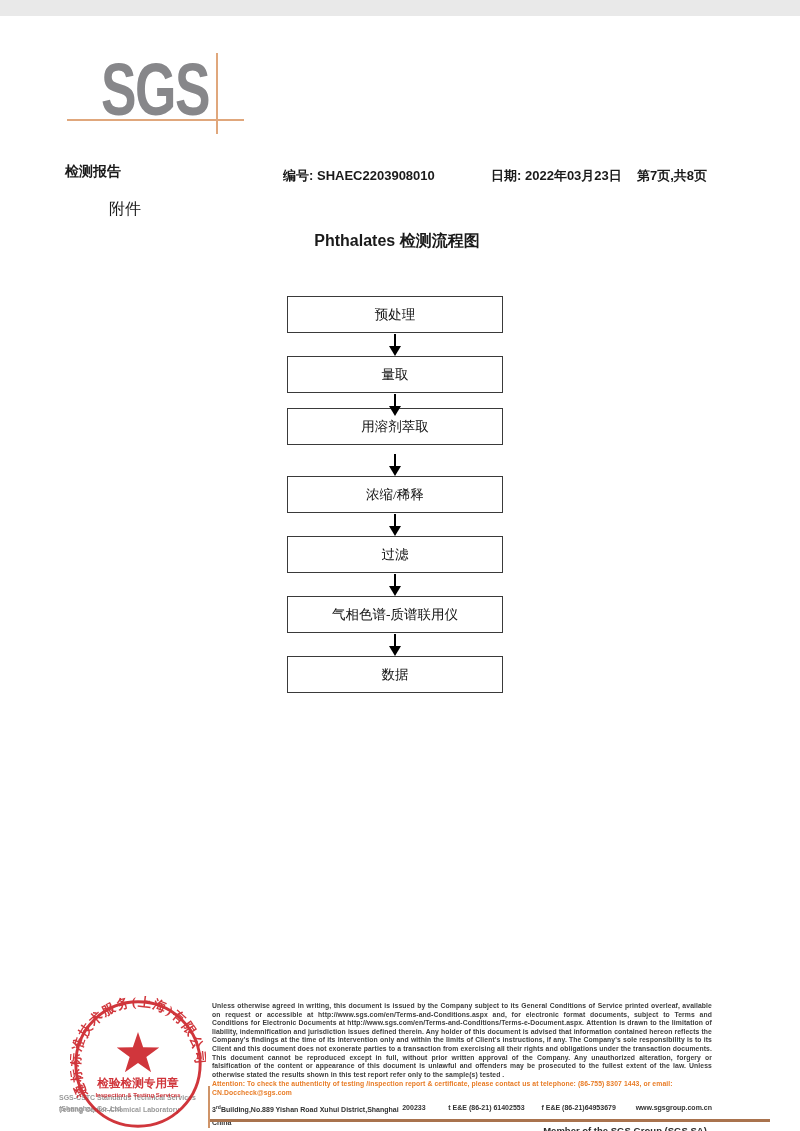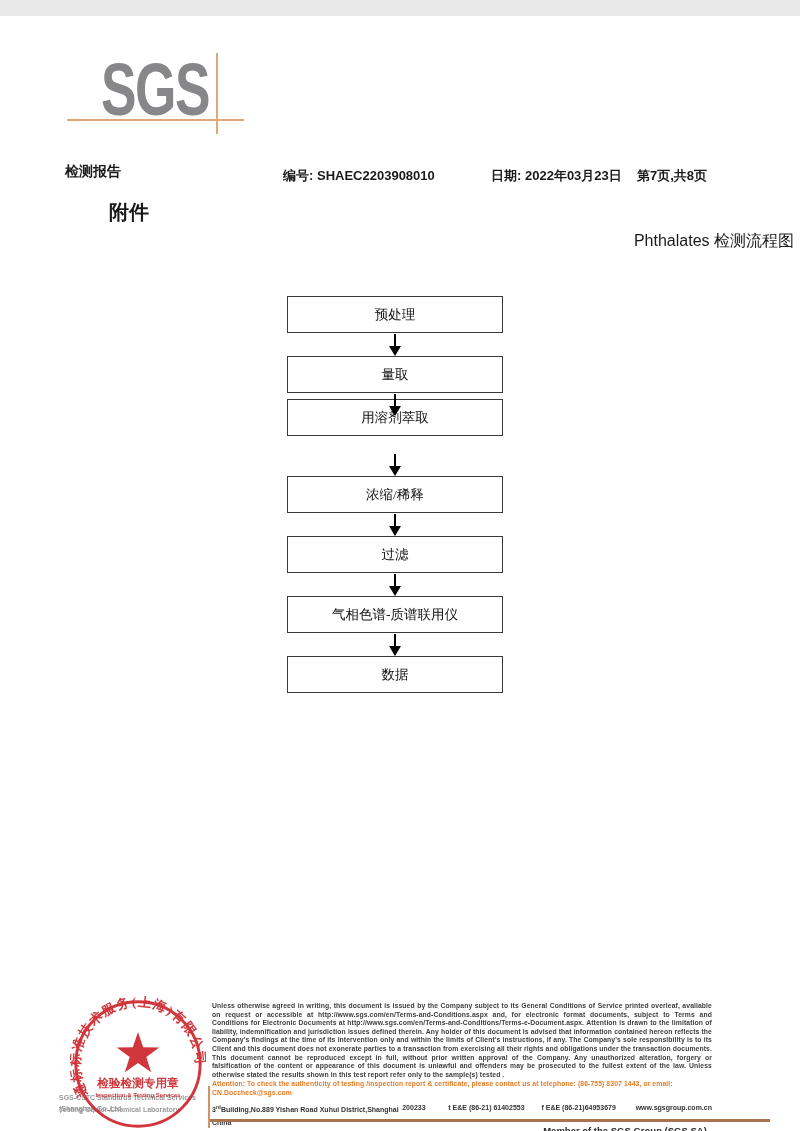--- a/index.html
+++ b/index.html
@@ -17,24 +17,24 @@
     color:#87878a; transform:scaleX(0.72); transform-origin:left top;
     font-family:"Liberation Sans","DejaVu Sans",sans-serif;
   }
   .logo-hline { position:absolute; left:67px; top:103px; width:177px; height:2px; background:#e0a77c; }
   .logo-vline { position:absolute; left:216px; top:37px; width:2px; height:81px; background:#e0a77c; }
   
   .hdr-title { position:absolute; left:65px; top:147px; font-size:14px; font-weight:700; }
   .hdr-no   { position:absolute; left:283px; top:151px; font-size:13px; font-weight:600; }
   .hdr-date { position:absolute; left:491px; top:151px; font-size:13px; font-weight:600; }
   .hdr-page { position:absolute; left:637px; top:151px; font-size:13px; font-weight:700; }
-  .hdr-att  { position:absolute; left:65px; top:183px; font-size:20px; font-weight:700;padding-left:44px; }
+  .hdr-att  { position:absolute; left:65px; top:183px; font-size:16px; font-weight:400;padding-left:44px; }
   
-  .fc-title { position:absolute; left:0; top:215px; width:794px; text-align:right;
-              font-size:16px; font-weight:400; }
+  .fc-title { position:absolute; left:0; top:215px; width:794px; text-align:center;
+              font-size:16px; font-weight:700; }
   .fc-box {
     position:absolute; left:287px; width:216px; height:37px;
     border:1px solid #3a3a3a; background:#fff;
     display:flex; align-items:center; justify-content:center;
     font-family:"Liberation Serif","DejaVu Serif",serif; font-size:13.5px; color:#111;
   }
   .fc-stem { position:absolute; left:394px; width:2px; background:#000; }
   .fc-head { position:absolute; left:389px; width:0; height:0;
              border-left:6px solid transparent; border-right:6px solid transparent;
              border-top:10px solid #000; }
@@ -83,21 +83,21 @@
     <span>日期:</span>
     <span>2022年03月23日</span>
   </div>
   <div class="hdr-page">第7页,共8页</div>
   <div class="hdr-att">附件</div>
 
   <div class="fc-title">Phthalates 检测流程图</div>
 
   <div class="fc-box" style="top:280px">预处理</div>
   <div class="fc-box" style="top:340px">量取</div>
-  <div class="fc-box" style="top:383px">用溶剂萃取</div>
+  <div class="fc-box" style="top:392px">用溶剂萃取</div>
   <div class="fc-box" style="top:460px">浓缩/稀释</div>
   <div class="fc-box" style="top:520px">过滤</div>
   <div class="fc-box" style="top:580px">气相色谱-质谱联用仪</div>
   <div class="fc-box" style="top:640px">数据</div>
 
   <div>
     <div class="fc-stem" style="top:318px;height:13px"></div>
     <div class="fc-head" style="top:330px"></div>
   </div>
   <div>

